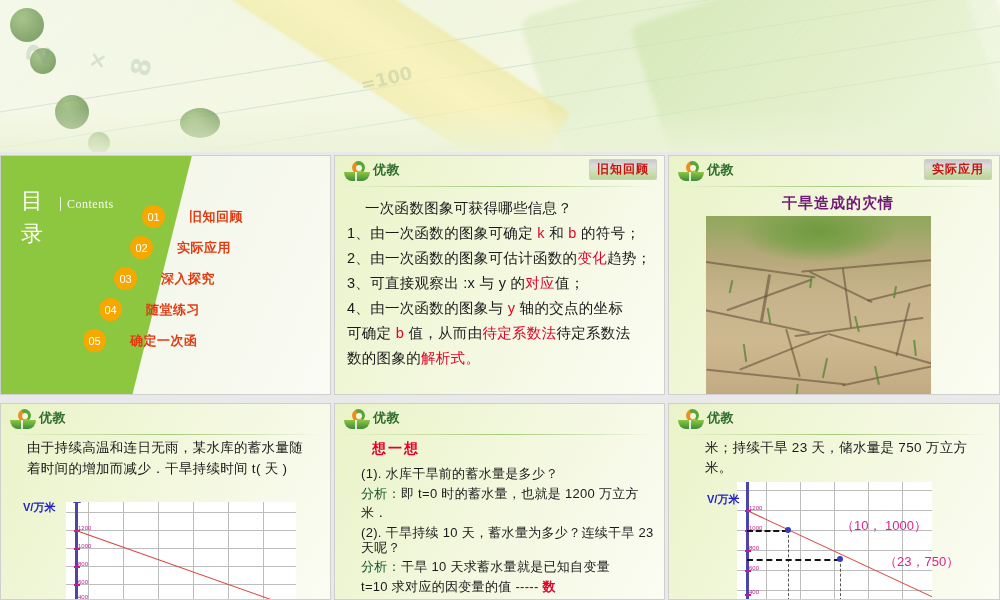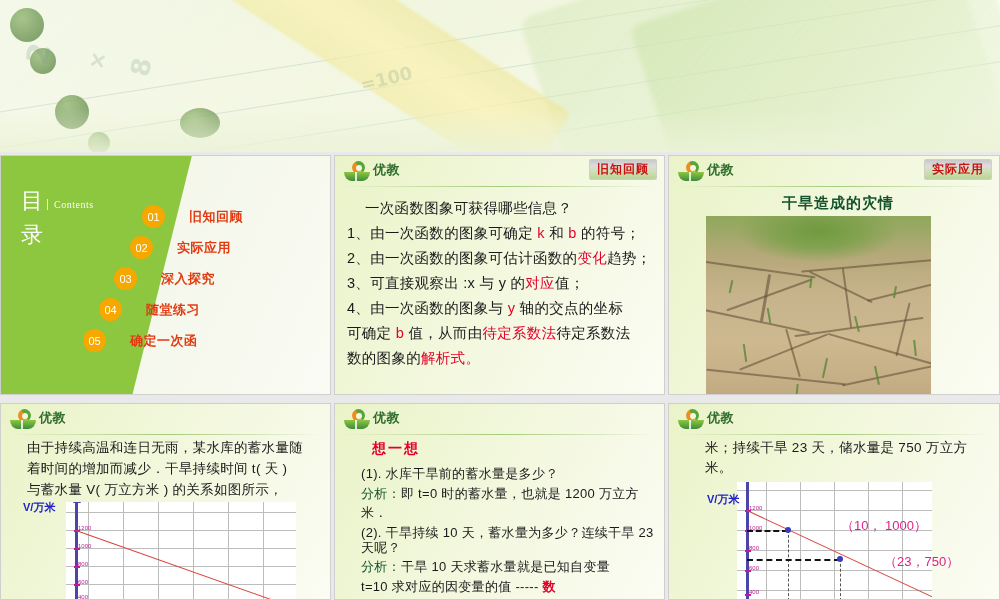--- a/index.html
+++ b/index.html
@@ -107,23 +107,23 @@
     position: absolute; inset: 0;
     background: linear-gradient(115deg, #eef2e2 0%, #f4f7ea 45%, #fafbf4 100%);
     clip-path: polygon(58% 0, 100% 0, 100% 100%, 40% 100%);
   }
   .contents-title {
     position: absolute; left: 20px; top: 30px; z-index: 3;
     color: #fff; font-size: 22px; line-height: 30px; letter-spacing: 1px;
     font-family: "DejaVu Serif", serif;
   }
   .contents-title .en {
-    font-size: 10px; letter-spacing: .5px; color: rgba(255,255,255,.95);
+    font-size: 12px; letter-spacing: .5px; color: rgba(255,255,255,.95);
     border-left: 1px solid rgba(255,255,255,.8);
-    padding-left: 6px; margin-left: 3px;
+    padding-left: 6px; margin-left: 16px;
     font-family: "Liberation Serif", serif;
   }
   .toc-item { position: absolute; display: flex; align-items: center; gap: 24px; z-index: 4; }
   .toc-num {
     width: 23px; height: 23px; border-radius: 50%;
     background: #f5a800; color: #fff; font-size: 11px;
     display: flex; align-items: center; justify-content: center;
     font-family: "Liberation Sans", sans-serif;
   }
   .toc-label { color: #e23b13; font-size: 13px; font-weight: bold; letter-spacing: .5px; }
@@ -135,21 +135,21 @@
   }
   .red { color: #e4002b; }
   .blue { color: #14532d; }
   .hl-red { color: #e4002b; font-weight: bold; }
 
   .q-title { color: #e4002b; font-weight: bold; font-size: 14px; letter-spacing:2px;}
 
   
   .photo-title {
     position: absolute; left: 8px; right: 0; top: 38px; z-index: 3;
-    text-align: center; font-size: 15px; font-weight: bold; color: #14532d; letter-spacing: 1px;
+    text-align: center; font-size: 15px; font-weight: bold; color: #701a75; letter-spacing: 1px;
   }
   .photo {
     position: absolute; left: 37px; top: 60px; width: 225px; height: 179px; z-index: 3;
     background:
       radial-gradient(ellipse 120% 60% at 50% 8%, #6f9a3f 0%, #83a251 16%, rgba(131,162,81,0) 30%),
       linear-gradient(to bottom, #8fa85b 0%, #b6a87a 22%, #c7b48c 45%, #cdb890 70%, #c2ab83 100%);
     overflow: hidden;
   }
   .photo .crack {
     position: absolute; background: rgba(92,72,50,.55); height: 1.5px; border-radius: 2px;
@@ -328,21 +328,20 @@
         <span class="swoosh"></span>
           <span class="book"></span>
       </span>
       <span class="logo-text">优教</span>
     </div>
     <div class="logo-rule"></div>
 
     <div class="body-text" style="left:26px; top:33px; width:300px; line-height:21px; font-size:13.5px;">
       <div>由于持续高温和连日无雨，某水库的蓄水量随</div>
       <div>着时间的增加而减少．干旱持续时间  t( 天 )</div>
-      <div>与蓄水量 V( 万立方米  )   的关系如图所示，</div>
     </div>
 
     <div class="axis-caption" style="left:22px; top:96px;">V/万米</div>
 
     <div class="chart" style="left:65px; top:98px; width:230px; height:99px;">
 
       <div class="gridline" style="left:22px; top:0; width:1px; height:99px;"></div>
       <div class="gridline" style="left:57px; top:0; width:1px; height:99px;"></div>
       <div class="gridline" style="left:92px; top:0; width:1px; height:99px;"></div>
       <div class="gridline" style="left:127px; top:0; width:1px; height:99px;"></div>

